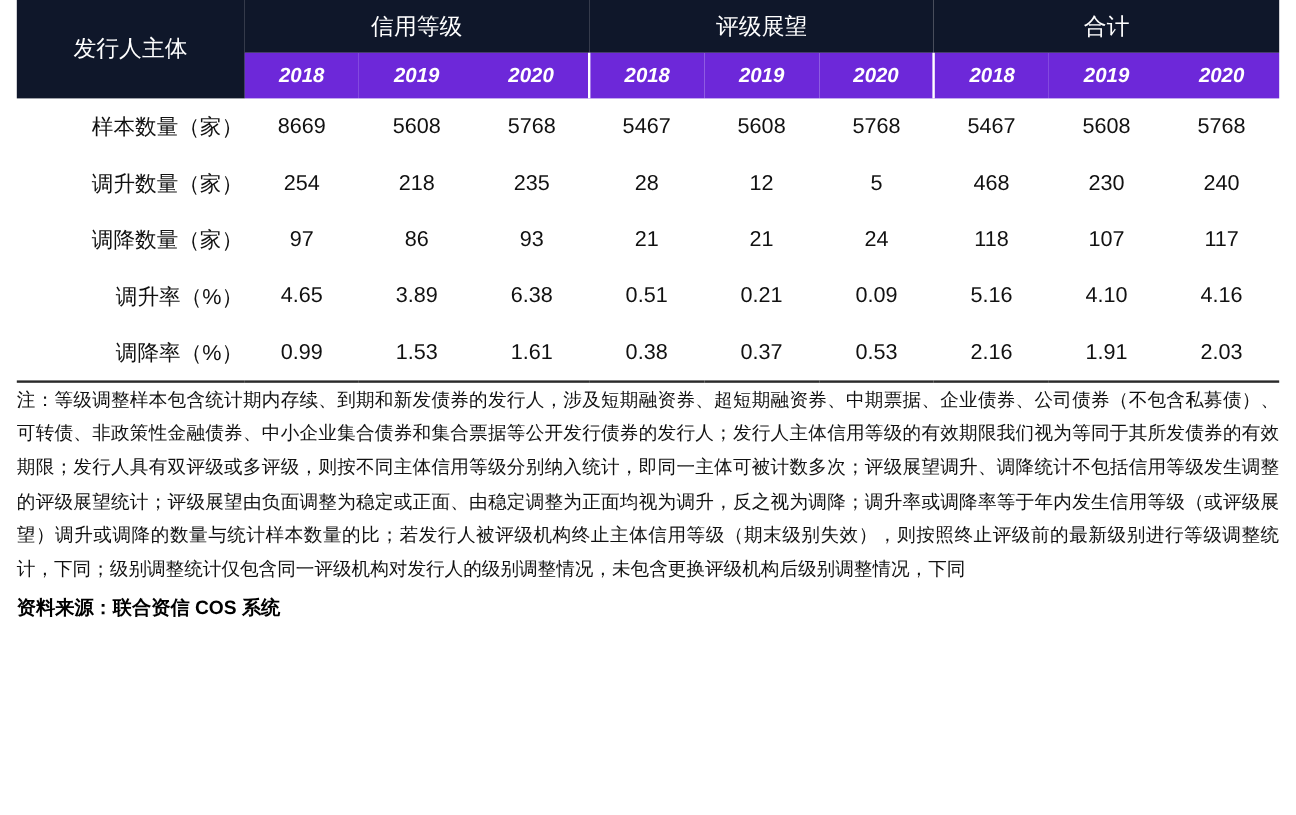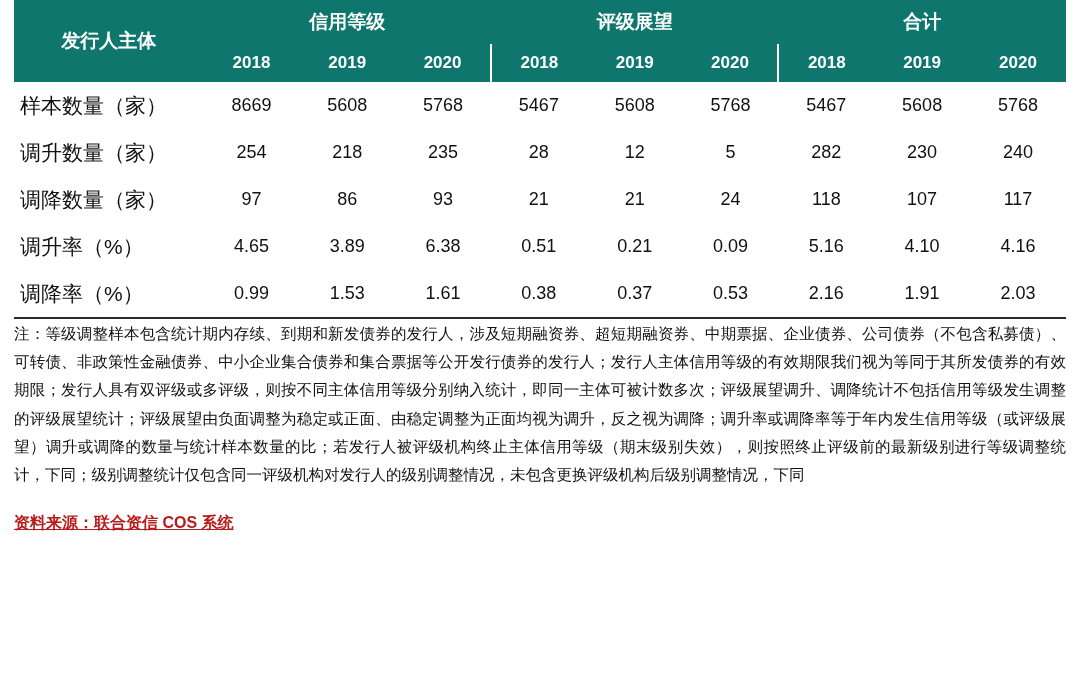--- a/index.html
+++ b/index.html
@@ -33,81 +33,81 @@
     width: 100%;
     border-collapse: collapse;
     table-layout: fixed;
   }
   table.stat th, table.stat td {
     border: none;
     text-align: center;
     vertical-align: middle;
   }
   .hdr-top th {
-    background: #0f766e;
+    background: #0f172a;
     color: #ffffff;
     font-size: 19px;
-    font-weight: bold;
+    font-weight: normal;
     height: 42px;
     border-right: 2px solid #ffffff;
   }
   .hdr-top th.last {
     border-right: none;
   }
   .hdr-stub {
     background: #0b75c9;
     color: #ffffff;
     font-size: 19px;
     font-weight: bold;
     border-right: 2px solid #ffffff;
   }
   .hdr-years th {
-    background: #0f766e;
+    background: #6d28d9;
     color: #ffffff;
     font-size: 17px;
     font-weight: bold;
     height: 36px;
     border-right: 2px solid #ffffff;
     border-top: 2px solid #ffffff;
+    font-style: italic;
   }
   .hdr-years th.last {
     border-right: none;
   }
   .hdr-years th.grp-end {
     border-right: 2px solid #ffffff;
   }
   tbody tr td {
     height: 45px;
     font-size: 18px;
     color: #111111;
     border-bottom: 1px solid #b9b9b9;
   }
   tbody tr:last-child td {
     border-bottom: 2px solid #2a2a2a;
     margin-left: 28px;
   }
   tbody td.rowlabel {
-    text-align: left;
+    text-align: right;
     padding-left: 6px;
-    font-size: 21px;
+    font-size: 18px;
   }
   .note {
     margin-top: 1px;
     font-size: 15.5px;
     line-height: 1.82;
     color: #111111;
     text-align: justify;
     text-justify: inter-ideograph;
   }
   .source {
-    margin-top: 24px;
+    margin-top: 8px;
     font-size: 16px;
     font-weight: bold;
-    color: #b91c1c;
-    text-decoration: underline;
+    color: #000000;
   }
 </style>
 </head>
 <body>
 
 <div class="page">
 
 
   <table class="stat">
     <colgroup>
@@ -155,21 +155,21 @@
         <td>5768</td>
       </tr>
       <tr>
         <td class="rowlabel">调升数量（家）</td>
         <td>254</td>
         <td>218</td>
         <td>235</td>
         <td>28</td>
         <td>12</td>
         <td>5</td>
-        <td>282</td>
+        <td>468</td>
         <td>230</td>
         <td>240</td>
       </tr>
       <tr>
         <td class="rowlabel">调降数量（家）</td>
         <td>97</td>
         <td>86</td>
         <td>93</td>
         <td>21</td>
         <td>21</td>

